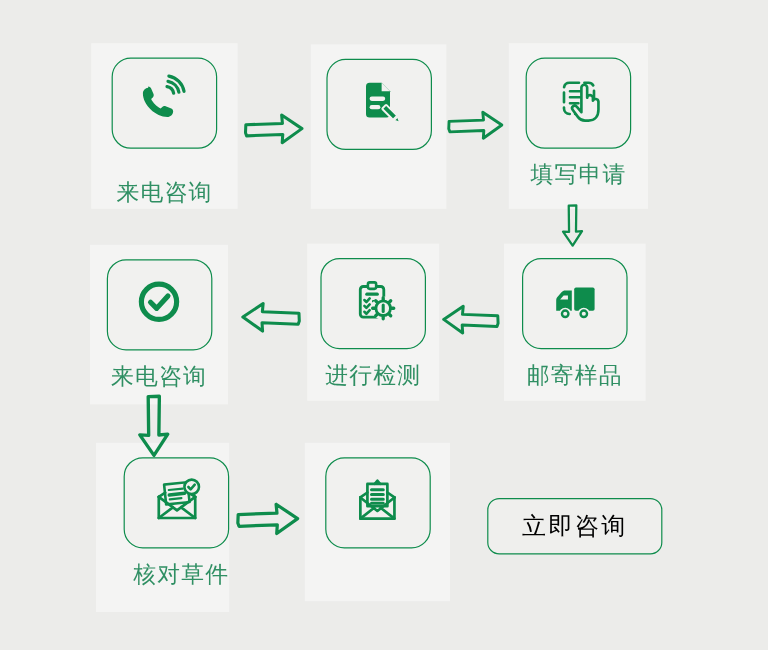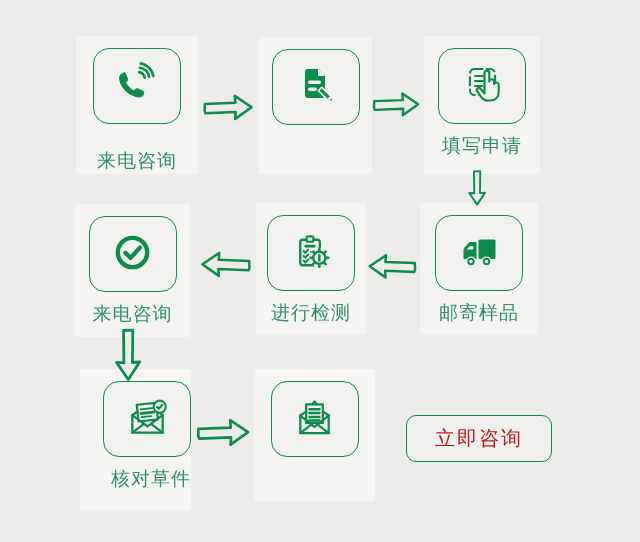--- a/index.html
+++ b/index.html
@@ -38,21 +38,21 @@
   #a2{left:371px;top:88px;width:50px;height:32px;}
   #a3{left:459px;top:169px;width:36px;height:38px;}
   #a4{left:367px;top:249px;width:51px;height:34px;}
   #a5{left:199px;top:247px;width:54px;height:34px;}
   #a6{left:106px;top:327px;width:44px;height:56px;}
   #a7{left:195px;top:413px;width:56px;height:38px;}
   
   #cta{
     position:absolute;left:406px;top:415px;width:146px;height:47px;
     border:1.5px solid #0e8c4c;border-radius:10px;background:#efefed;
-    color:#b91c1c;font-size:20px;letter-spacing:2px;
+    color:#000000;font-size:20px;letter-spacing:2px;
     display:flex;align-items:center;justify-content:center;cursor:pointer;
     box-sizing:border-box;
   }
   .g-stroke{stroke:#0e8c4c;fill:none;stroke-linecap:round;stroke-linejoin:round;}
   .g-fill{fill:#0e8c4c;}
   .bg-fill{fill:#f1f1ef;}
 </style>
 </head>
 <body>
 

